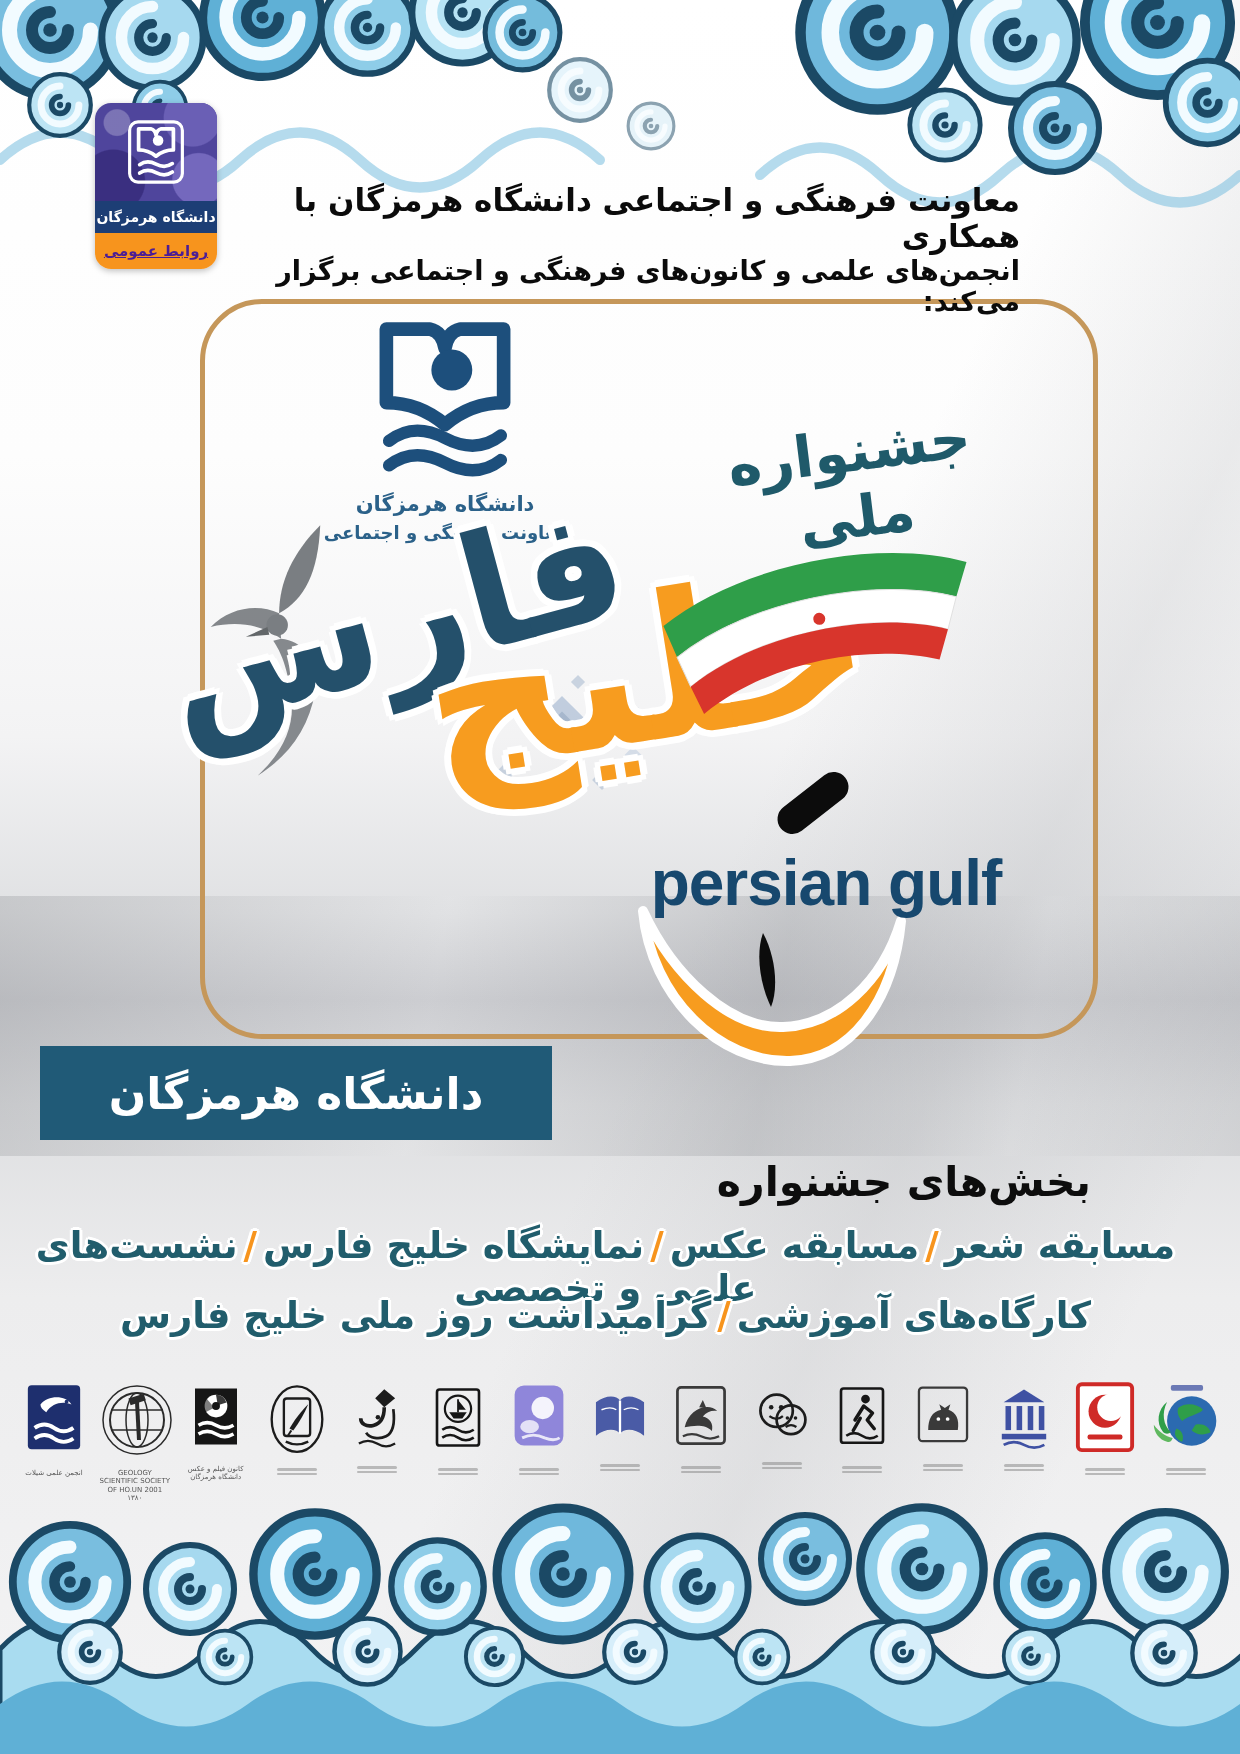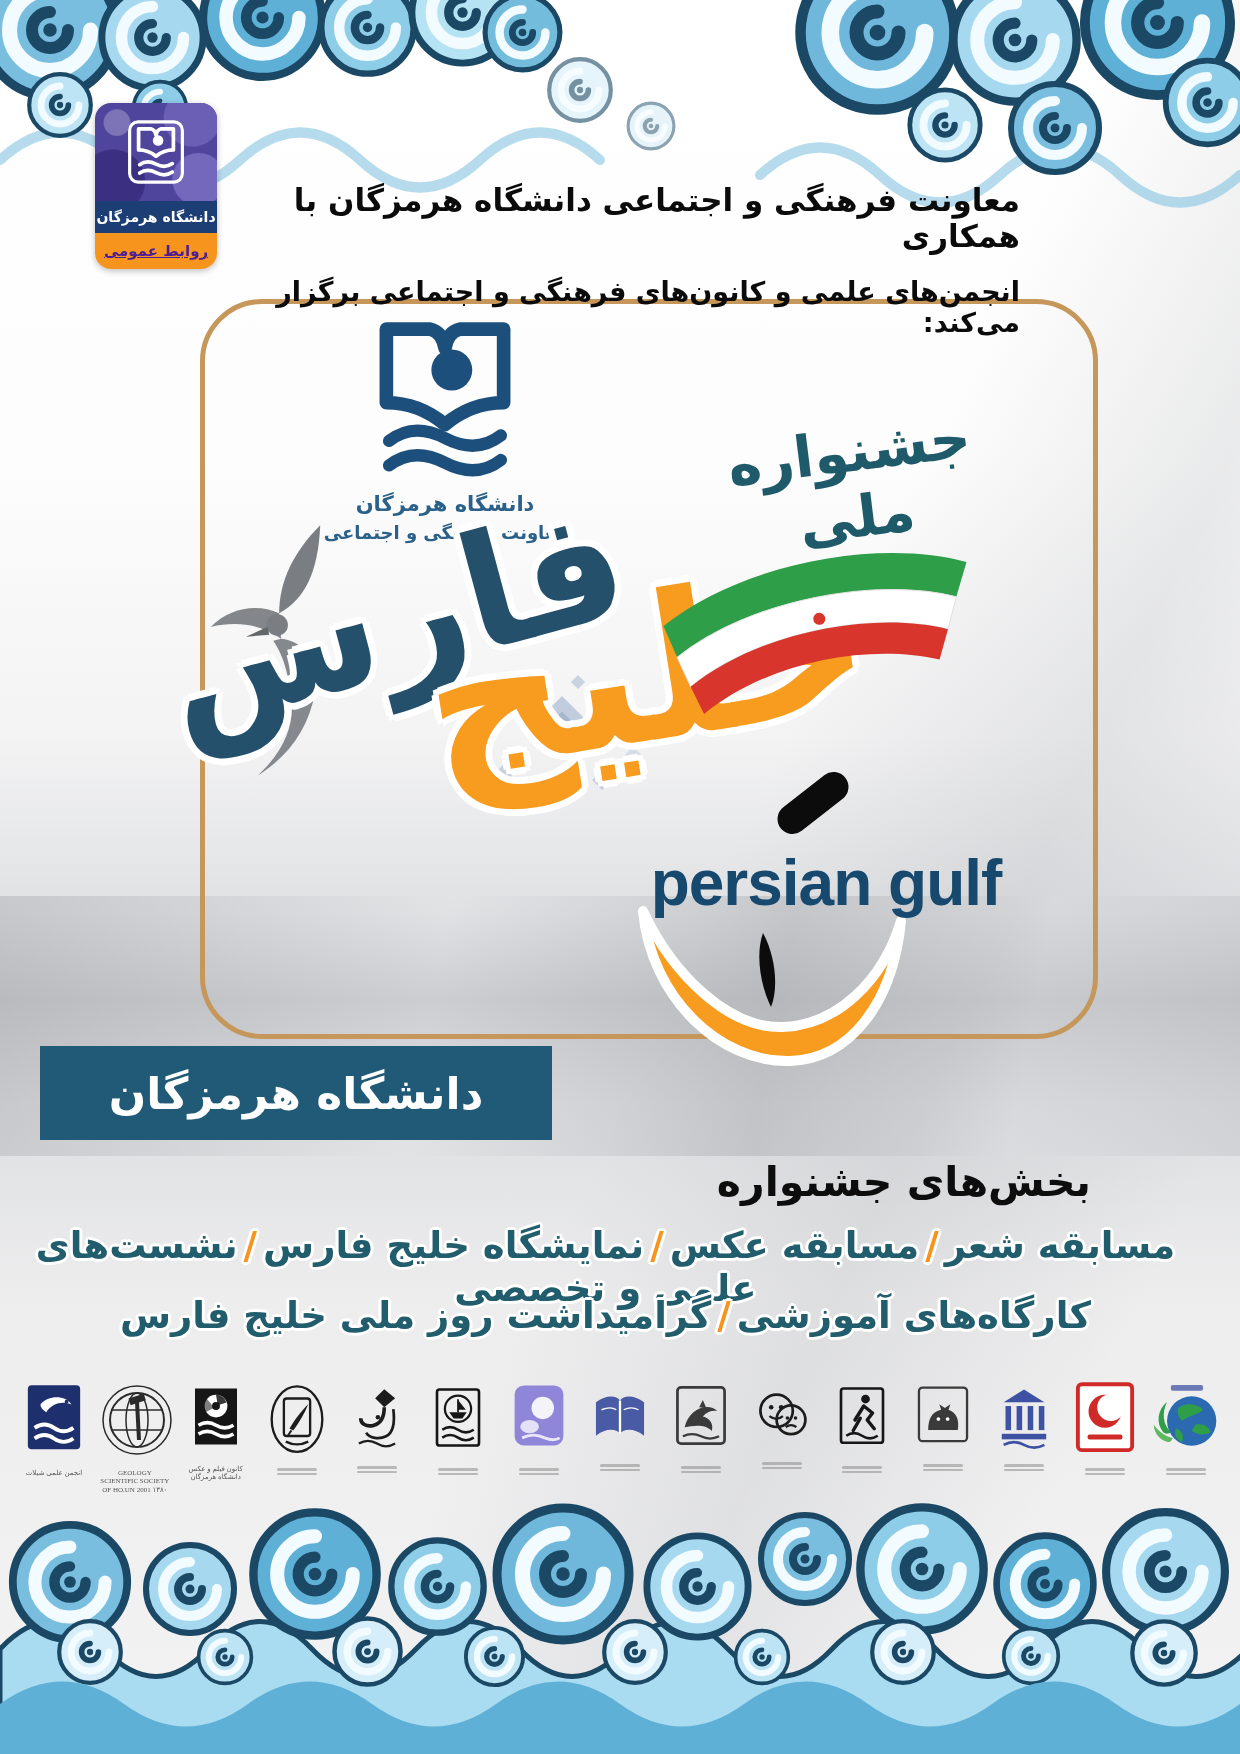--- a/index.html
+++ b/index.html
@@ -21,21 +21,21 @@
       radial-gradient(circle at 80% 15%, #6a5fb5 0 22%, transparent 23%),
       radial-gradient(circle at 15% 80%, #3a2f80 0 24%, transparent 25%),
       radial-gradient(circle at 85% 78%, #7468bd 0 20%, transparent 21%),
       #4f459c;}
   .badge-band{height:32px;display:flex;align-items:center;justify-content:center;font-weight:bold;}
   .badge-band-blue{background:#1d3e75;color:#ffffff;font-size:14px;}
   .badge-band-orange{background:#f7941d;color:#4c1d95;font-size:15px;height:36px;text-decoration:underline;}
   
   .intro{position:absolute;left:250px;top:182px;width:770px;text-align:right;color:#0b0b0b;z-index:5;}
   .intro-line1{font-size:31px;font-weight:bold;letter-spacing:-.5px;}
-  .intro-line2{font-size:27px;font-weight:bold;margin-top:22px;letter-spacing:-.5px;}
+  .intro-line2{font-size:27px;font-weight:bold;margin-top:1px;letter-spacing:-.5px;}
   
   .main-box{position:absolute;left:200px;top:299px;width:888px;height:730px;border:5px solid #c5975a;border-radius:62px;z-index:2;}
   .uni-block{position:absolute;left:300px;top:318px;width:290px;text-align:center;z-index:3;}
   .uni-logo-svg{display:block;margin:0 auto;}
   .uni-name{font-size:21px;font-weight:bold;color:#2b6189;margin-top:10px;}
   .uni-dept{font-size:18px;font-weight:bold;color:#2b6189;margin-top:6px;}
   .festival-label{position:absolute;left:688px;top:418px;width:330px;text-align:center;font-size:57px;font-weight:bold;color:#1f5a6a;transform:rotate(-7deg);z-index:4;}
   
   .gull{position:absolute;left:195px;top:515px;z-index:3;opacity:.95;}
   .mosaic{position:absolute;left:455px;top:665px;z-index:2;opacity:.5;}
@@ -52,21 +52,21 @@
   .band-venue{left:40px;width:512px;background:#205a77;font-size:44px;}
   .band-date{left:563px;width:637px;background:#c49a60;font-size:46px;}
   
   .sections-heading{position:absolute;right:149px;top:1158px;font-size:41px;font-weight:bold;color:#0d0d0d;z-index:4;}
   .sections-line{position:absolute;left:0;width:1211px;text-align:center;font-size:37px;font-weight:bold;color:#215d6c;z-index:4;
     text-shadow:-3px 0 0 #fff,3px 0 0 #fff,0 -3px 0 #fff,0 3px 0 #fff,-2px -2px 0 #fff,2px -2px 0 #fff,-2px 2px 0 #fff,2px 2px 0 #fff;}
   .line1{top:1224px;}
   .line2{top:1294px;}
   .slash{color:#f7941d;padding:0 6px;}
   
-  .logos-row{position:absolute;left:18px;top:1382px;width:1204px;display:flex;justify-content:space-between;align-items:flex-start;z-index:5;font-family:Liberation Serif, serif;}
+  .logos-row{position:absolute;left:18px;top:1382px;width:1204px;display:flex;justify-content:space-between;align-items:flex-start;z-index:5;}
   .plogo{width:72px;text-align:center;}
   .logo-cap{font-size:7px;line-height:1.2;color:#555;margin-top:3px;}
   .cap-bars{margin:4px auto 0;width:40px;}
   .cap-bars i{display:block;height:2.5px;background:#8d8d8d;opacity:.55;border-radius:2px;margin:2px 0;}
 </style>
 </head>
 <body>
 
 <div class="poster">
 

